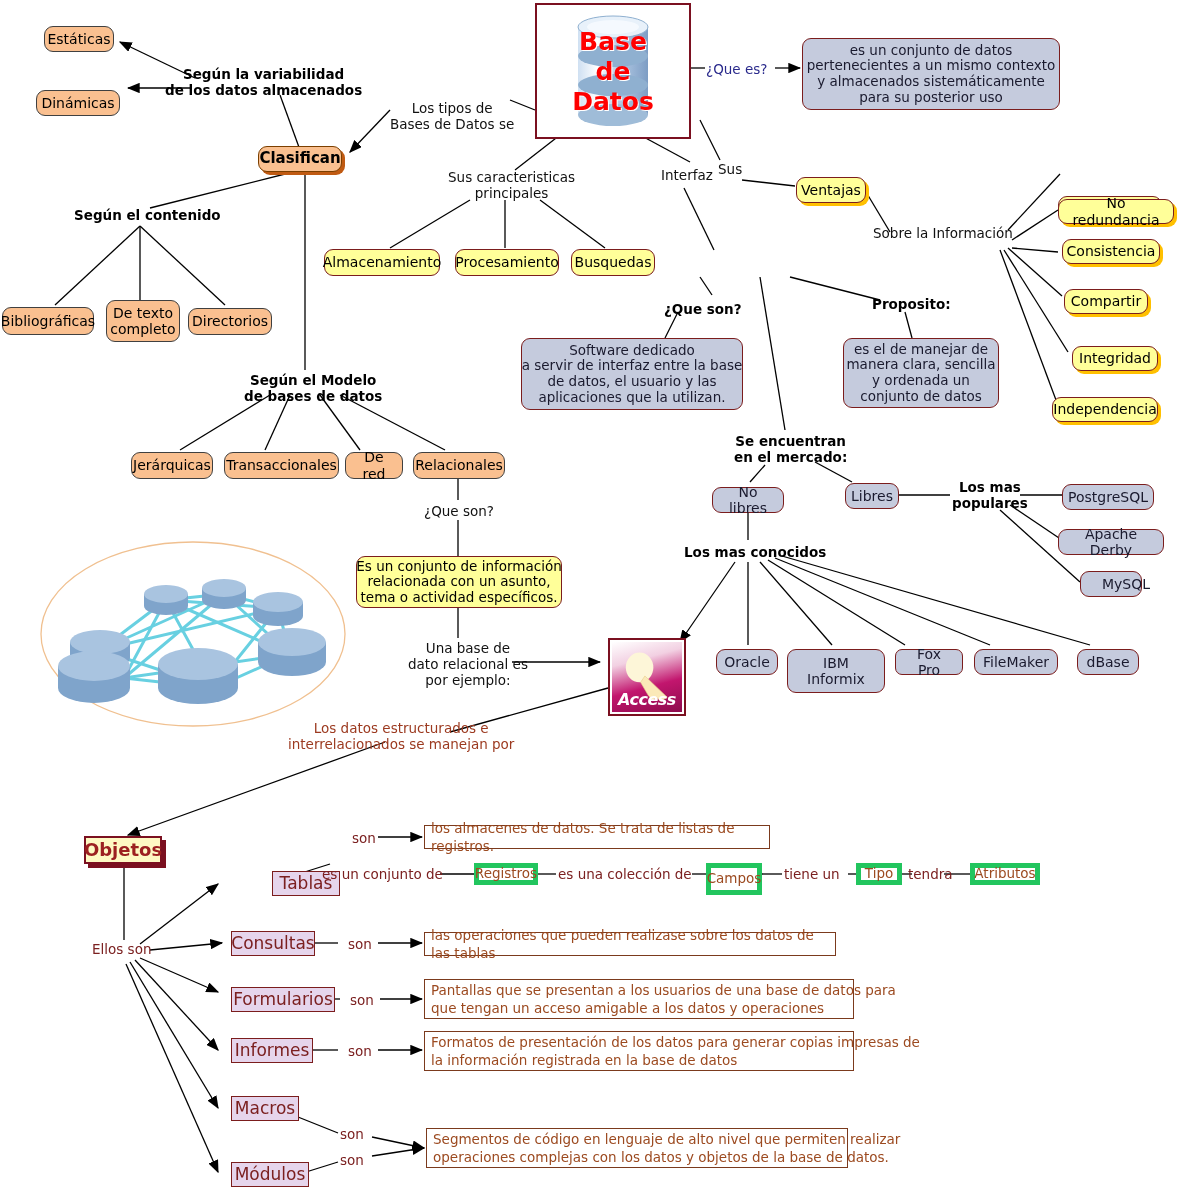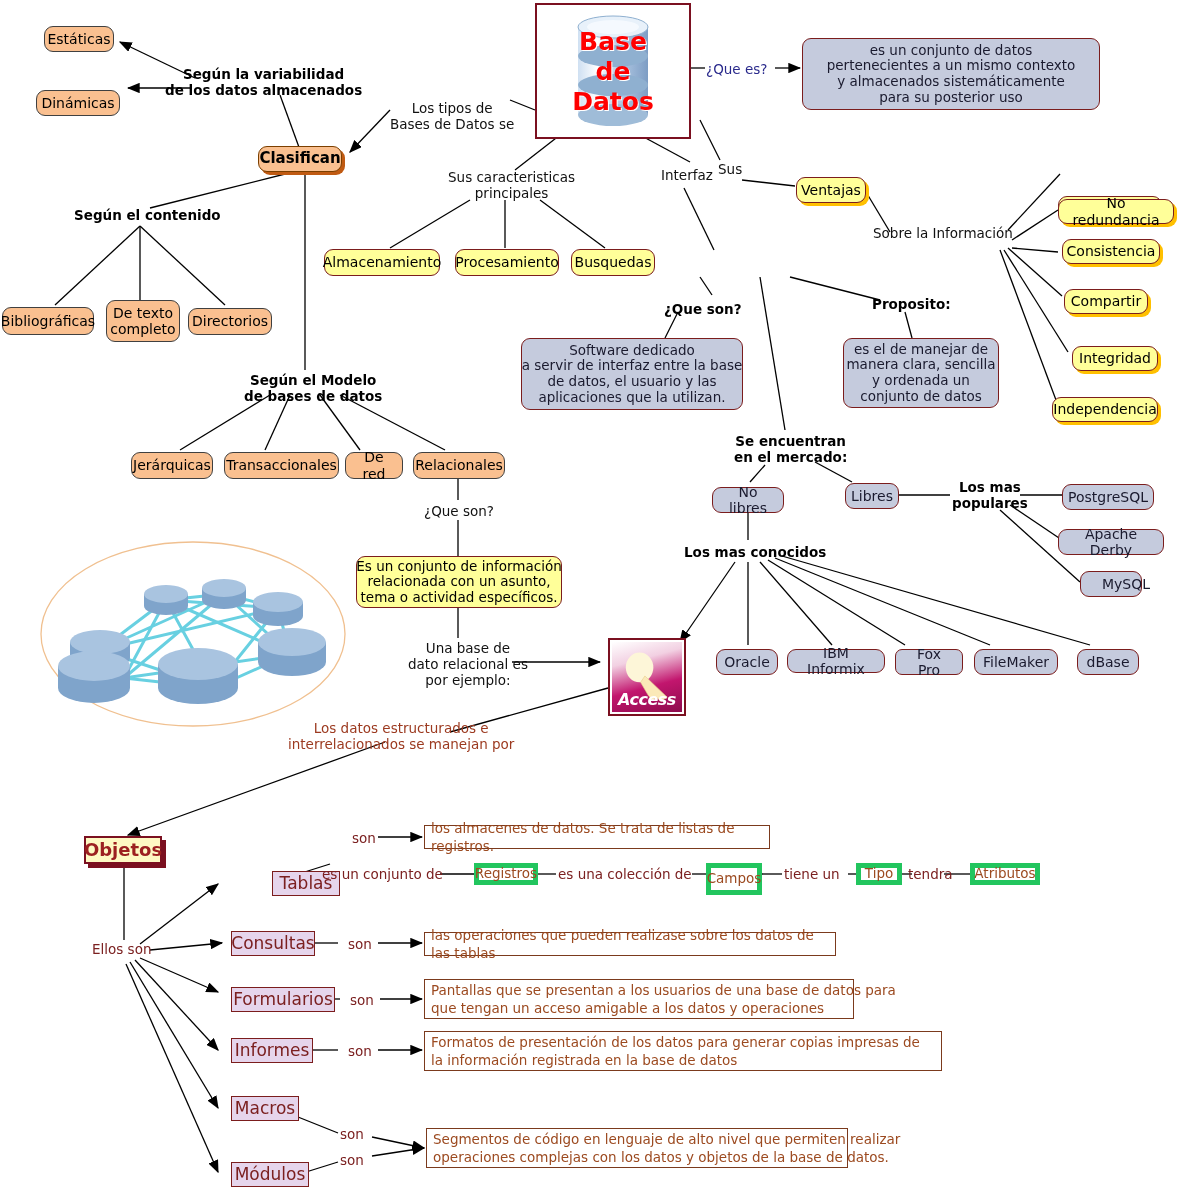--- a/index.html
+++ b/index.html
@@ -217,21 +217,21 @@
   </div>
 
   <div class="lbl lbl-blue" style="left:706px;top:61px;">¿Que es?</div>
   <div class="lbl" style="left:718px;top:161px;">Sus</div>
   <div class="lbl" style="left:661px;top:167px;">Interfaz</div>
   <div class="lbl" style="left:390px;top:100px;white-space:pre;">Los tipos de
 Bases de Datos se</div>
   <div class="lbl" style="left:448px;top:169px;white-space:pre;">Sus caracteristicas
 principales</div>
 
-  <div class="node n-blue" style="left:802px;top:38px;width:298px;height:72px;white-space:pre;font-size:13.5px;">es un conjunto de datos
+  <div class="node n-blue" style="left:802px;top:38px;width:258px;height:72px;white-space:pre;font-size:13.5px;">es un conjunto de datos
 pertenecientes a un mismo contexto
 y almacenados sistemáticamente
 para su posterior uso</div>
 
   <div class="node n-clasifican" style="left:258px;top:146px;width:84px;height:26px;">Clasifican</div>
 
   <div class="lbl lbl-b" style="left:165px;top:66px;white-space:pre;">Según la variabilidad
 de los datos almacenados</div>
   <div class="node n-orange" style="left:44px;top:26px;width:70px;height:26px;">Estáticas</div>
   <div class="node n-orange" style="left:36px;top:90px;width:84px;height:26px;">Dinámicas</div>
@@ -282,21 +282,21 @@
   <div class="node n-blue" style="left:845px;top:483px;width:54px;height:26px;">Libres</div>
 
   <div class="lbl lbl-b" style="left:952px;top:479px;white-space:pre;text-align:center;">Los mas
 populares</div>
   <div class="node n-blue" style="left:1062px;top:484px;width:92px;height:26px;">PostgreSQL</div>
   <div class="node n-blue" style="left:1058px;top:529px;width:106px;height:26px;">Apache Derby</div>
   <div class="node n-blue" style="left:1080px;top:571px;width:62px;height:26px;padding-left:39px;">MySQL</div>
 
   <div class="lbl lbl-b" style="left:684px;top:544px;">Los mas conocidos</div>
   <div class="node n-blue" style="left:716px;top:649px;width:62px;height:26px;">Oracle</div>
-  <div class="node n-blue" style="left:787px;top:649px;width:98px;height:24px;">IBM Informix</div>
+  <div class="node n-blue" style="left:787px;top:649px;width:98px;height:44px;">IBM Informix</div>
   <div class="node n-blue" style="left:895px;top:649px;width:68px;height:26px;border-radius:7px;">Fox Pro</div>
   <div class="node n-blue" style="left:974px;top:649px;width:84px;height:26px;">FileMaker</div>
   <div class="node n-blue" style="left:1077px;top:649px;width:62px;height:26px;">dBase</div>
 
   <div class="lbl" style="left:424px;top:503px;">¿Que son?</div>
   <div class="node n-yellow" style="left:356px;top:556px;width:206px;height:52px;white-space:pre;font-size:13.5px;">Es un conjunto de información
 relacionada con un asunto,
 tema o actividad específicos.</div>
   <div class="lbl" style="left:408px;top:640px;white-space:pre;">Una base de
 dato relacional es
@@ -384,21 +384,21 @@
   <div class="lbl lbl-darkred" style="left:348px;top:936px;">son</div>
   <div class="node n-brown" style="left:424px;top:932px;width:412px;height:24px;">las operaciones que pueden realizase sobre los datos de las tablas</div>
 
   <div class="node n-lav" style="left:231px;top:987px;width:104px;height:25px;">Formularios</div>
   <div class="lbl lbl-darkred" style="left:350px;top:992px;">son</div>
   <div class="node n-brown" style="left:424px;top:979px;width:430px;height:40px;white-space:pre;">Pantallas que se presentan a los usuarios de una base de datos para
 que tengan un acceso amigable a los datos y operaciones</div>
 
   <div class="node n-lav" style="left:231px;top:1038px;width:82px;height:25px;">Informes</div>
   <div class="lbl lbl-darkred" style="left:348px;top:1043px;">son</div>
-  <div class="node n-brown" style="left:424px;top:1031px;width:518px;height:40px;white-space:pre;">Formatos de presentación de los datos para generar copias impresas de
+  <div class="node n-brown" style="left:424px;top:1031px;width:430px;height:40px;white-space:pre;">Formatos de presentación de los datos para generar copias impresas de
 la información registrada en la base de datos</div>
 
   <div class="node n-lav" style="left:231px;top:1096px;width:68px;height:25px;">Macros</div>
   <div class="lbl lbl-darkred" style="left:340px;top:1126px;">son</div>
 
   <div class="node n-lav" style="left:231px;top:1162px;width:78px;height:25px;">Módulos</div>
   <div class="lbl lbl-darkred" style="left:340px;top:1152px;">son</div>
 
   <div class="node n-brown" style="left:426px;top:1128px;width:422px;height:40px;white-space:pre;">Segmentos de código en lenguaje de alto nivel que permiten realizar
 operaciones complejas con los datos y objetos de la base de datos.</div>

